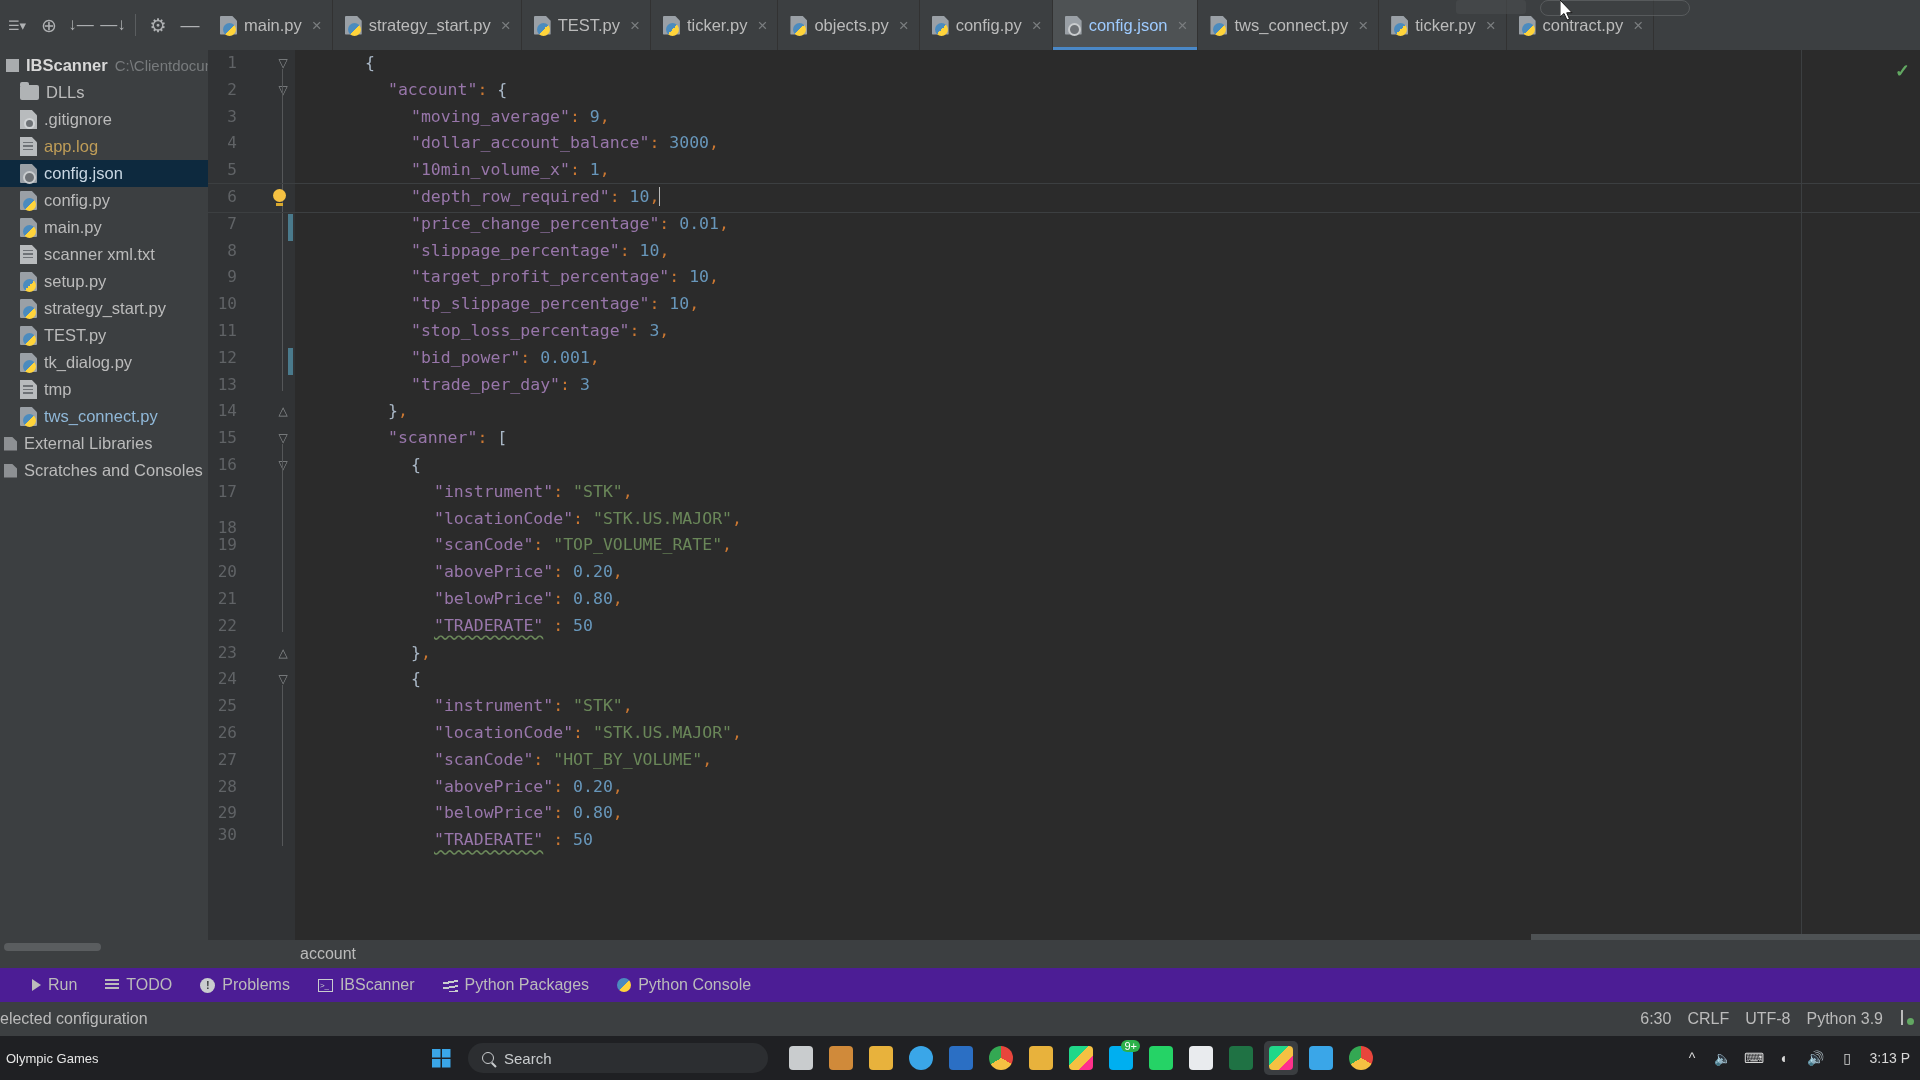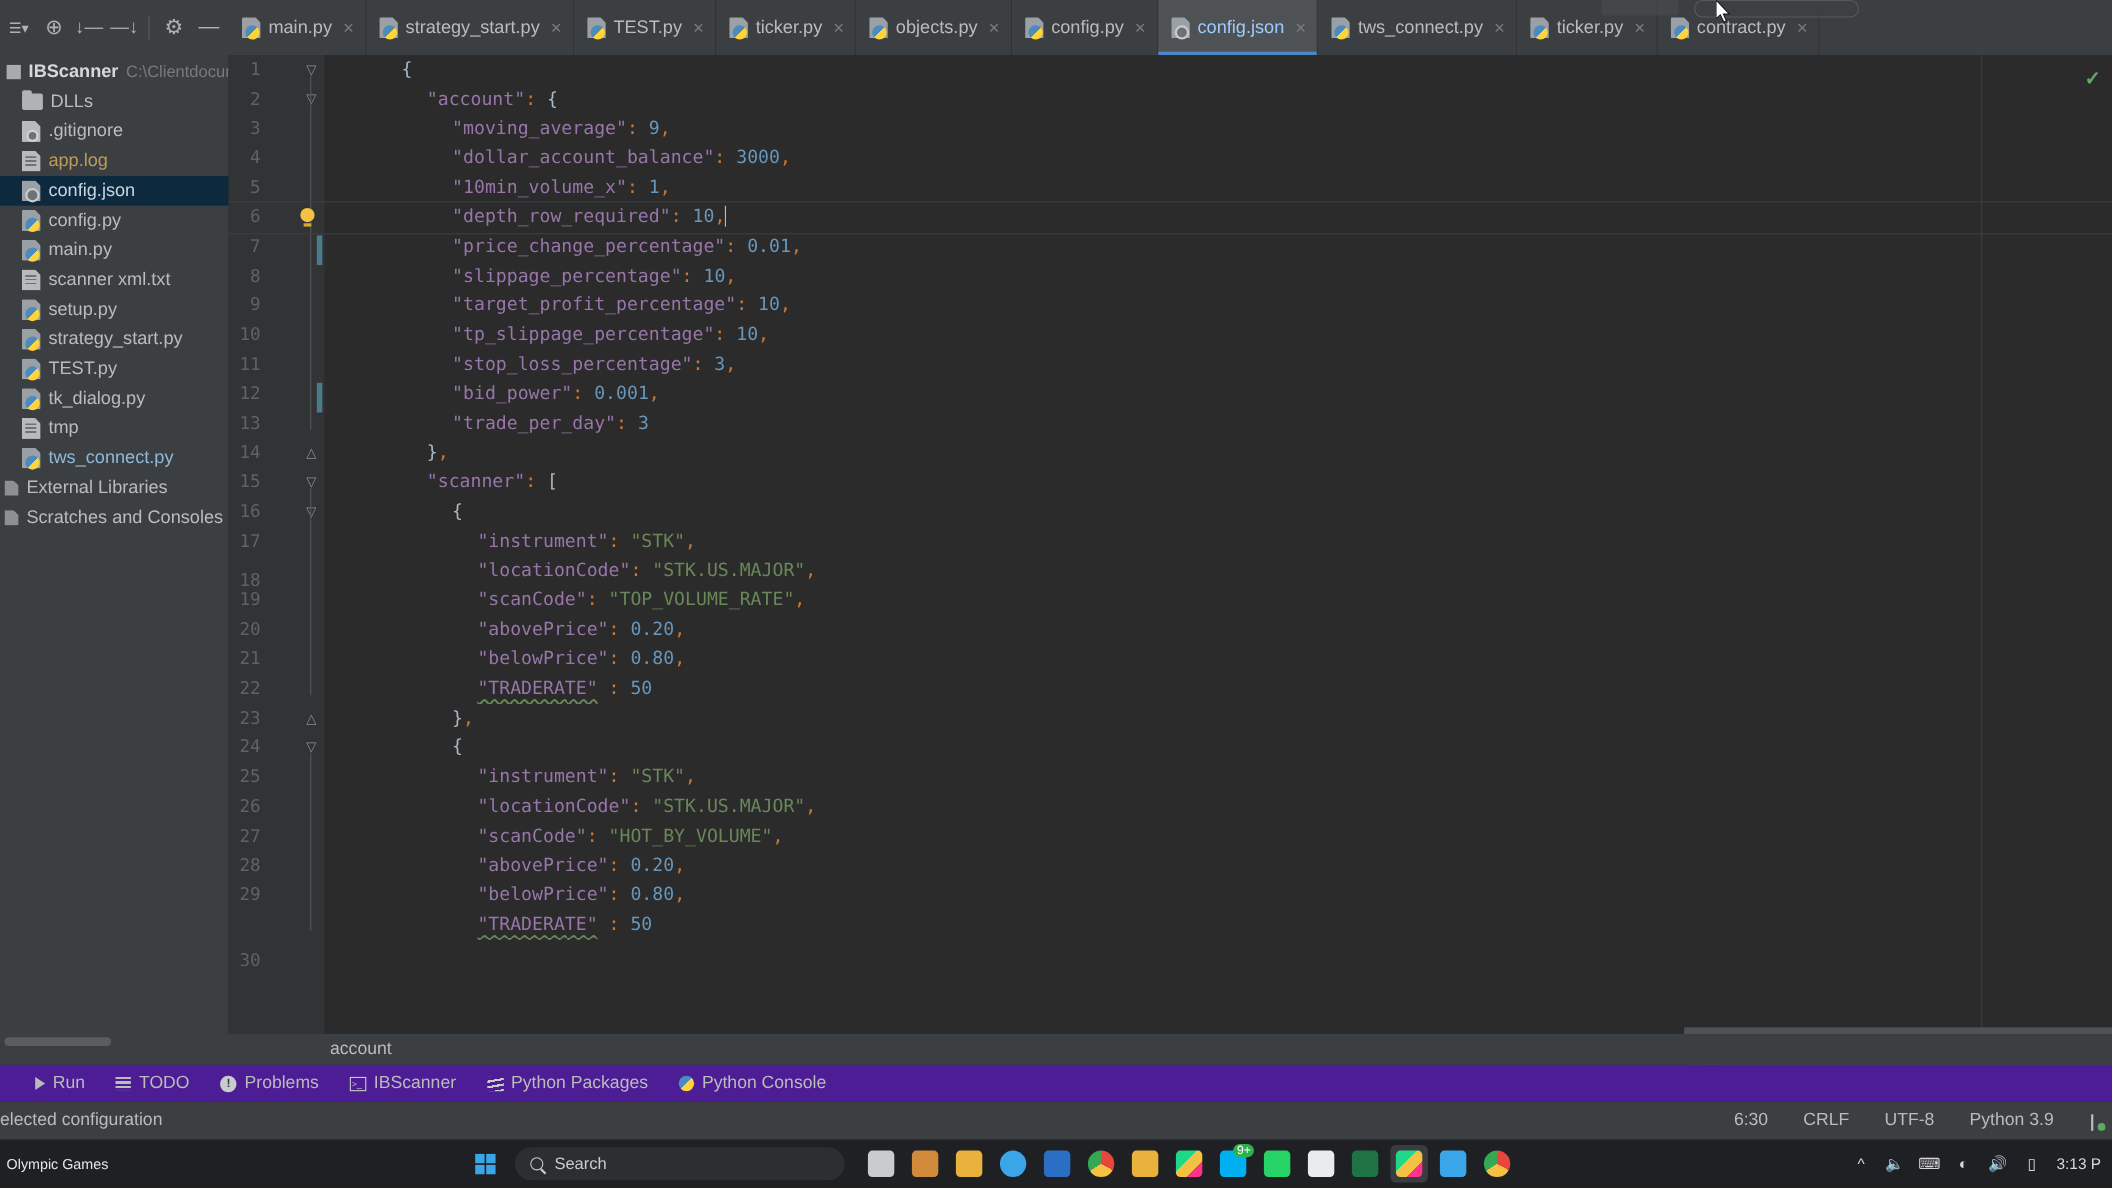--- a/index.html
+++ b/index.html
@@ -231,22 +231,22 @@
     background: linear-gradient(135deg,#4b8bbe 0 50%,#ffd43b 50% 100%); }
 
   
   #statusbar {
     position: absolute; top: 1002px; left: 0; width: 1920px; height: 34px;
     background: #3c3f41; color: #bbbbbb; font-size: 16px;
     display: flex; align-items: center;
   }
   #status-left { padding-left: 0px; color: #bbbbbb; }
   #status-right {
-    position: absolute; right: 8px; display: flex; align-items: flex-end;
-    gap: 32px;
+    position: absolute; right: 8px; display: flex; align-items: flex-start;
+    gap: 16px;
   }
   .branch-ic { width:13px;height:15px; position:relative; }
   .branch-ic::before{content:"";position:absolute;left:2px;top:0;width:2px;
     height:15px;background:#bbbbbb;}
   .branch-ic::after{content:"";position:absolute;left:8px;top:8px;width:7px;
     height:7px;border-radius:50%;background:#62a862;}
 
   
   #taskbar {
     position: absolute; top: 1036px; left: 0; width: 1920px; height: 44px;
@@ -540,21 +540,21 @@
         <div class="ln" style="top: 565.8px;">22</div>
         <div class="ln" style="top: 592.6px;">23</div>
         <div class="fold" style="top: 595.6px;">△</div>
         <div class="ln" style="top: 619.4px;">24</div>
         <div class="fold" style="top: 622.4px;">▽</div>
         <div class="ln" style="top: 646.2px;">25</div>
         <div class="ln" style="top: 673px;">26</div>
         <div class="ln" style="top: 699.8px;">27</div>
         <div class="ln" style="top: 726.6px;">28</div>
         <div class="ln" style="top: 753.4px;">29</div>
-        <div class="ln" style="top: 813px;">30</div>
+        <div class="ln" style="top: 775px;">30</div>
         <div class="fold-line" style="top: 19px; height: 321.6px;"></div>
         <div class="fold-line" style="top: 394.2px; height: 187.6px;"></div>
         <div class="fold-line" style="top: 635.4px; height: 160.8px;"></div>
       </div>
     <div class="caret-line" style="top: 133px;"></div>
       <div id="code"><div class="cl" style="top: 3px; left: 70px;"><span class="br">{</span></div><div class="cl" style="top: 29.8px; left: 93px;"><span class="k">"account"</span><span class="p">:</span><span class="br"> </span><span class="br">{</span></div><div class="cl" style="top: 56.6px; left: 116px;"><span class="k">"moving_average"</span><span class="p">:</span><span class="br"> </span><span class="n">9</span><span class="p">,</span></div><div class="cl" style="top: 83.4px; left: 116px;"><span class="k">"dollar_account_balance"</span><span class="p">:</span><span class="br"> </span><span class="n">3000</span><span class="p">,</span></div><div class="cl" style="top: 110.2px; left: 116px;"><span class="k">"10min_volume_x"</span><span class="p">:</span><span class="br"> </span><span class="n">1</span><span class="p">,</span></div><div class="bulb" style="top: 139px; left: -25px;"><div class="bulb-g"></div><div class="bulb-b"></div></div><div class="cl" style="top: 137px; left: 116px;"><span class="k">"depth_row_required"</span><span class="p">:</span><span class="br"> </span><span class="n">10</span><span class="p">,</span><span class="caret"></span></div><div class="cl" style="top: 163.8px; left: 116px;"><span class="k">"price_change_percentage"</span><span class="p">:</span><span class="br"> </span><span class="n">0.01</span><span class="p">,</span></div><div class="cl" style="top: 190.6px; left: 116px;"><span class="k">"slippage_percentage"</span><span class="p">:</span><span class="br"> </span><span class="n">10</span><span class="p">,</span></div><div class="cl" style="top: 217.4px; left: 116px;"><span class="k">"target_profit_percentage"</span><span class="p">:</span><span class="br"> </span><span class="n">10</span><span class="p">,</span></div><div class="cl" style="top: 244.2px; left: 116px;"><span class="k">"tp_slippage_percentage"</span><span class="p">:</span><span class="br"> </span><span class="n">10</span><span class="p">,</span></div><div class="cl" style="top: 271px; left: 116px;"><span class="k">"stop_loss_percentage"</span><span class="p">:</span><span class="br"> </span><span class="n">3</span><span class="p">,</span></div><div class="cl" style="top: 297.8px; left: 116px;"><span class="k">"bid_power"</span><span class="p">:</span><span class="br"> </span><span class="n">0.001</span><span class="p">,</span></div><div class="cl" style="top: 324.6px; left: 116px;"><span class="k">"trade_per_day"</span><span class="p">:</span><span class="br"> </span><span class="n">3</span></div><div class="cl" style="top: 351.4px; left: 93px;"><span class="br">}</span><span class="p">,</span></div><div class="cl" style="top: 378.2px; left: 93px;"><span class="k">"scanner"</span><span class="p">:</span><span class="br"> </span><span class="br">[</span></div><div class="cl" style="top: 405px; left: 116px;"><span class="br">{</span></div><div class="cl" style="top: 431.8px; left: 139px;"><span class="k">"instrument"</span><span class="p">:</span><span class="br"> </span><span class="s">"STK"</span><span class="p">,</span></div><div class="cl" style="top: 458.6px; left: 139px;"><span class="k">"locationCode"</span><span class="p">:</span><span class="br"> </span><span class="s">"STK.US.MAJOR"</span><span class="p">,</span></div><div class="cl" style="top: 485.4px; left: 139px;"><span class="k">"scanCode"</span><span class="p">:</span><span class="br"> </span><span class="s">"TOP_VOLUME_RATE"</span><span class="p">,</span></div><div class="cl" style="top: 512.2px; left: 139px;"><span class="k">"abovePrice"</span><span class="p">:</span><span class="br"> </span><span class="n">0.20</span><span class="p">,</span></div><div class="cl" style="top: 539px; left: 139px;"><span class="k">"belowPrice"</span><span class="p">:</span><span class="br"> </span><span class="n">0.80</span><span class="p">,</span></div><div class="cl" style="top: 565.8px; left: 139px;"><span class="k typo">"TRADERATE"</span><span class="p"> :</span><span class="br"> </span><span class="n">50</span></div><div class="cl" style="top: 592.6px; left: 116px;"><span class="br">}</span><span class="p">,</span></div><div class="cl" style="top: 619.4px; left: 116px;"><span class="br">{</span></div><div class="cl" style="top: 646.2px; left: 139px;"><span class="k">"instrument"</span><span class="p">:</span><span class="br"> </span><span class="s">"STK"</span><span class="p">,</span></div><div class="cl" style="top: 673px; left: 139px;"><span class="k">"locationCode"</span><span class="p">:</span><span class="br"> </span><span class="s">"STK.US.MAJOR"</span><span class="p">,</span></div><div class="cl" style="top: 699.8px; left: 139px;"><span class="k">"scanCode"</span><span class="p">:</span><span class="br"> </span><span class="s">"HOT_BY_VOLUME"</span><span class="p">,</span></div><div class="cl" style="top: 726.6px; left: 139px;"><span class="k">"abovePrice"</span><span class="p">:</span><span class="br"> </span><span class="n">0.20</span><span class="p">,</span></div><div class="cl" style="top: 753.4px; left: 139px;"><span class="k">"belowPrice"</span><span class="p">:</span><span class="br"> </span><span class="n">0.80</span><span class="p">,</span></div><div class="cl" style="top: 780.2px; left: 139px;"><span class="k typo">"TRADERATE"</span><span class="p"> :</span><span class="br"> </span><span class="n">50</span></div></div>
     <div id="right-border"></div>
     <div id="inspect-ok">✓</div>
   </div>
 

